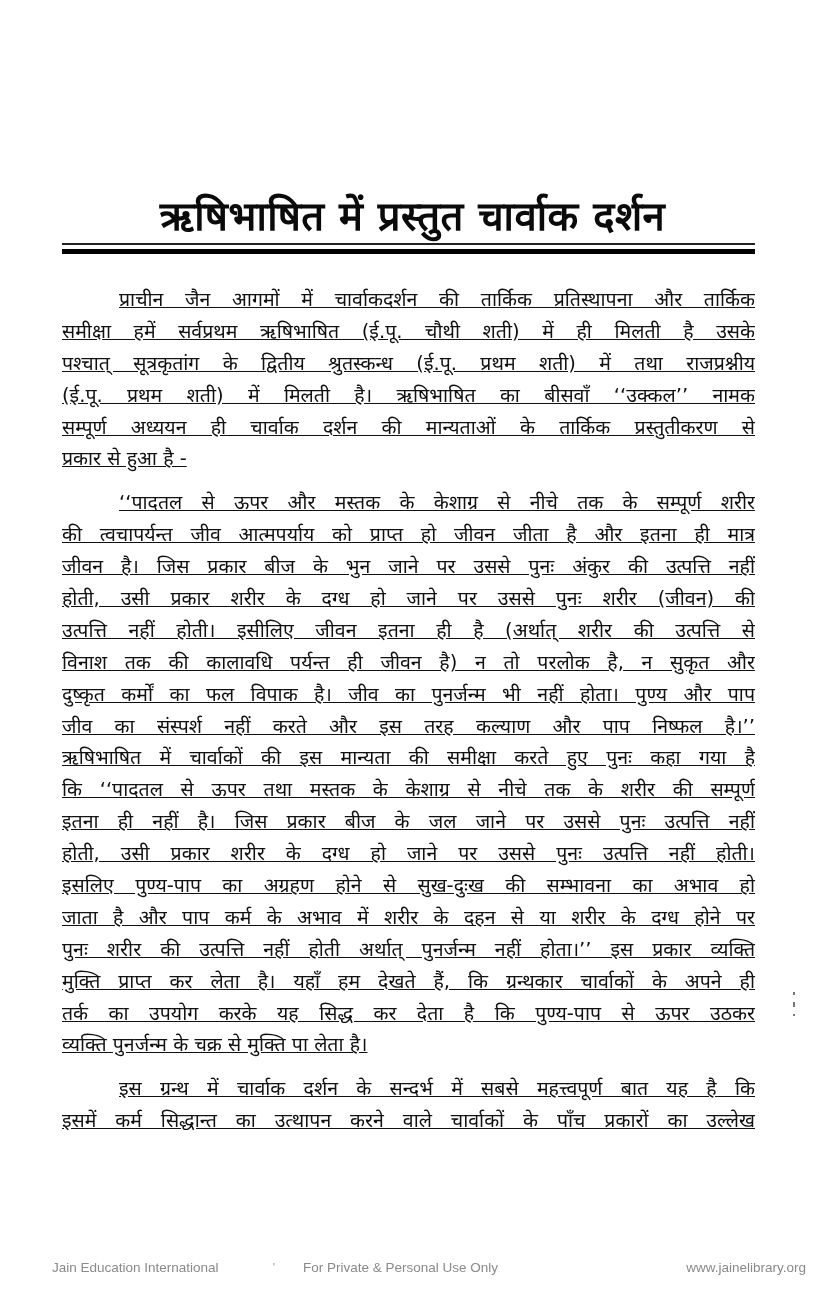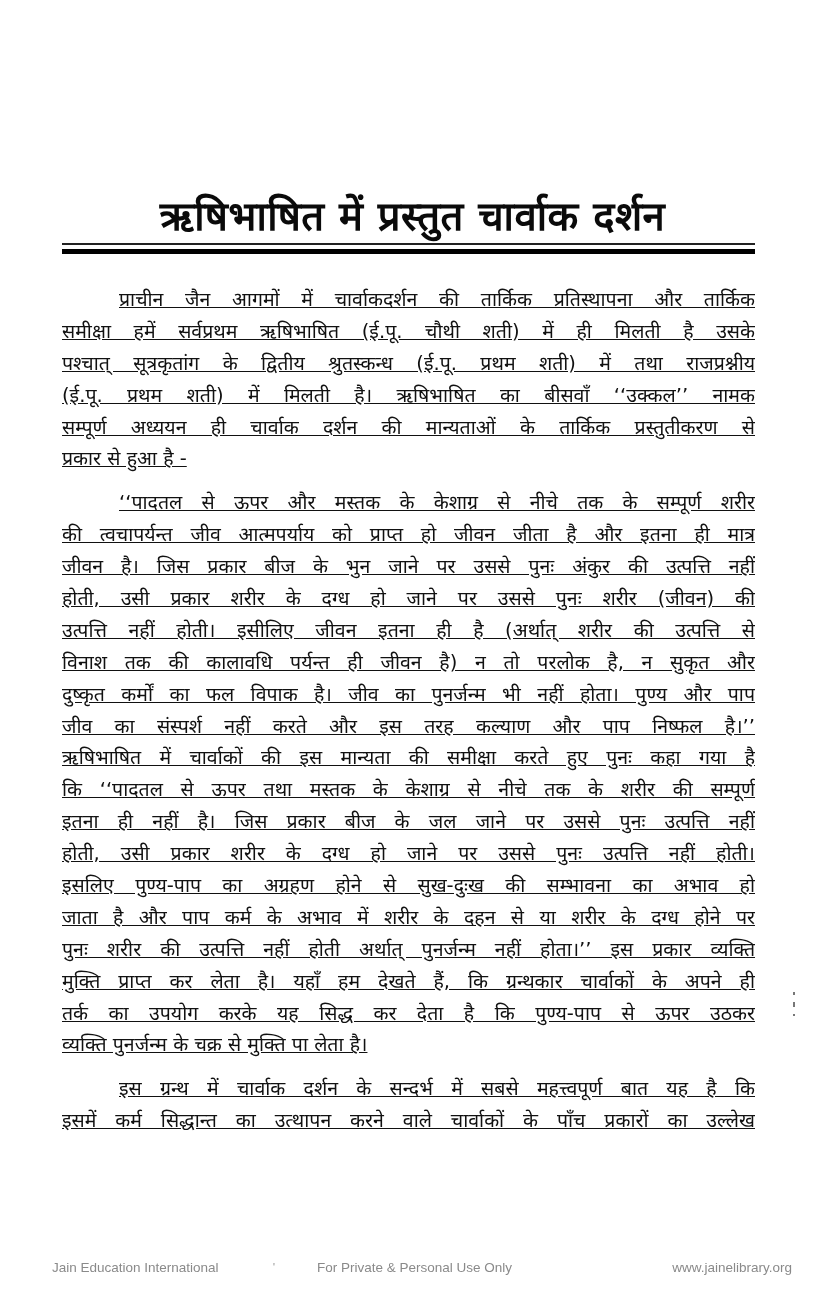--- a/index.html
+++ b/index.html
@@ -88,22 +88,22 @@
       font-size: 13.5px;
       color: #8a8a8a;
     }
     .footer span {
       position: absolute;
       top: 0;
       white-space: nowrap;
     }
     .f-left { left: 16px; margin-left: 36px; }
     .f-mid-dot { left: 273px; font-size: 10px; top: 2px !important; }
-    .f-mid { left: 317px; text-align: right; }
-    .f-right { right: 36px; text-align: center; }
+    .f-mid { left: 303px; text-align: right; }
+    .f-right { right: 22px; text-align: center; }
     .margin-marks {
       position: absolute;
       left: 791px;
       top: 992px;
       width: 6px;
       height: 30px;
     }
     .margin-marks i {
       position: absolute;
       left: 2px;

